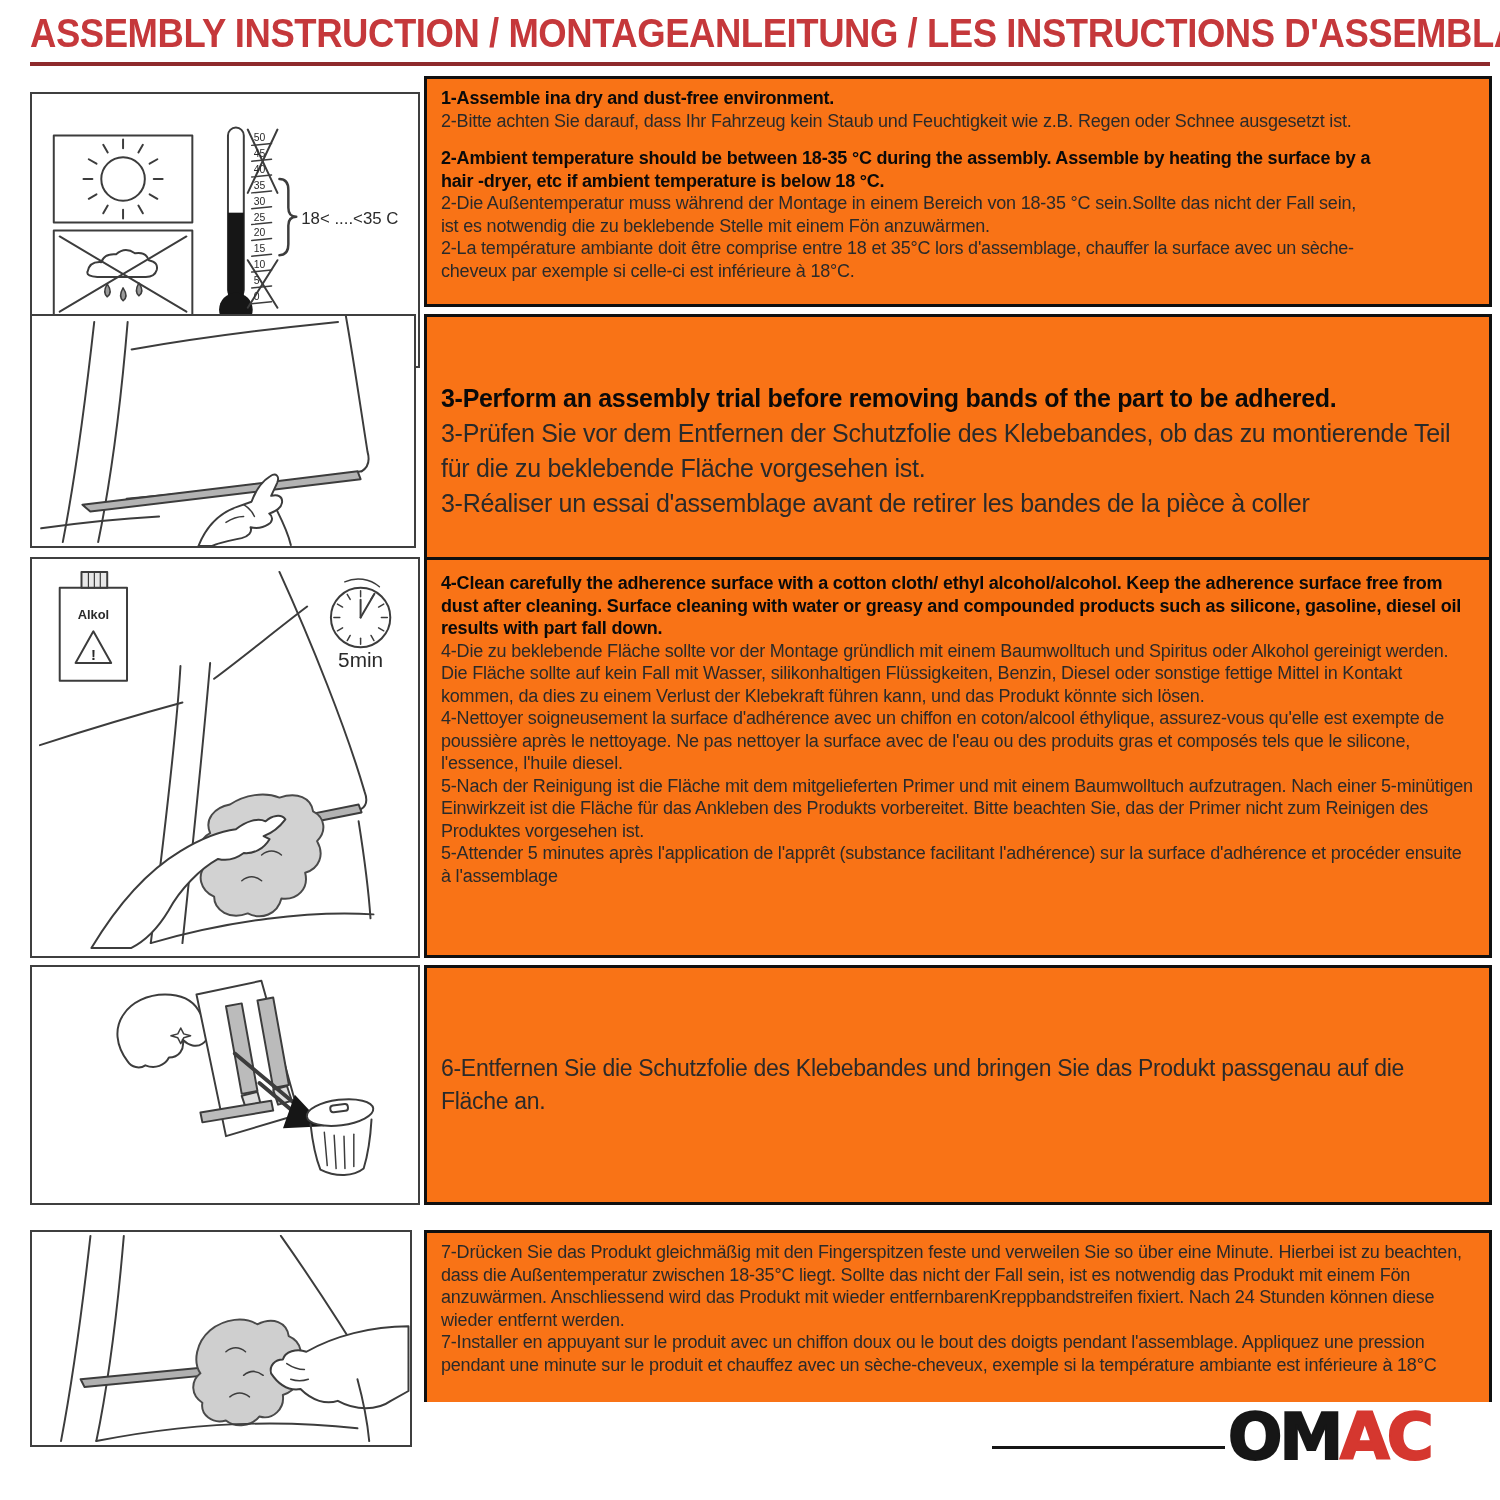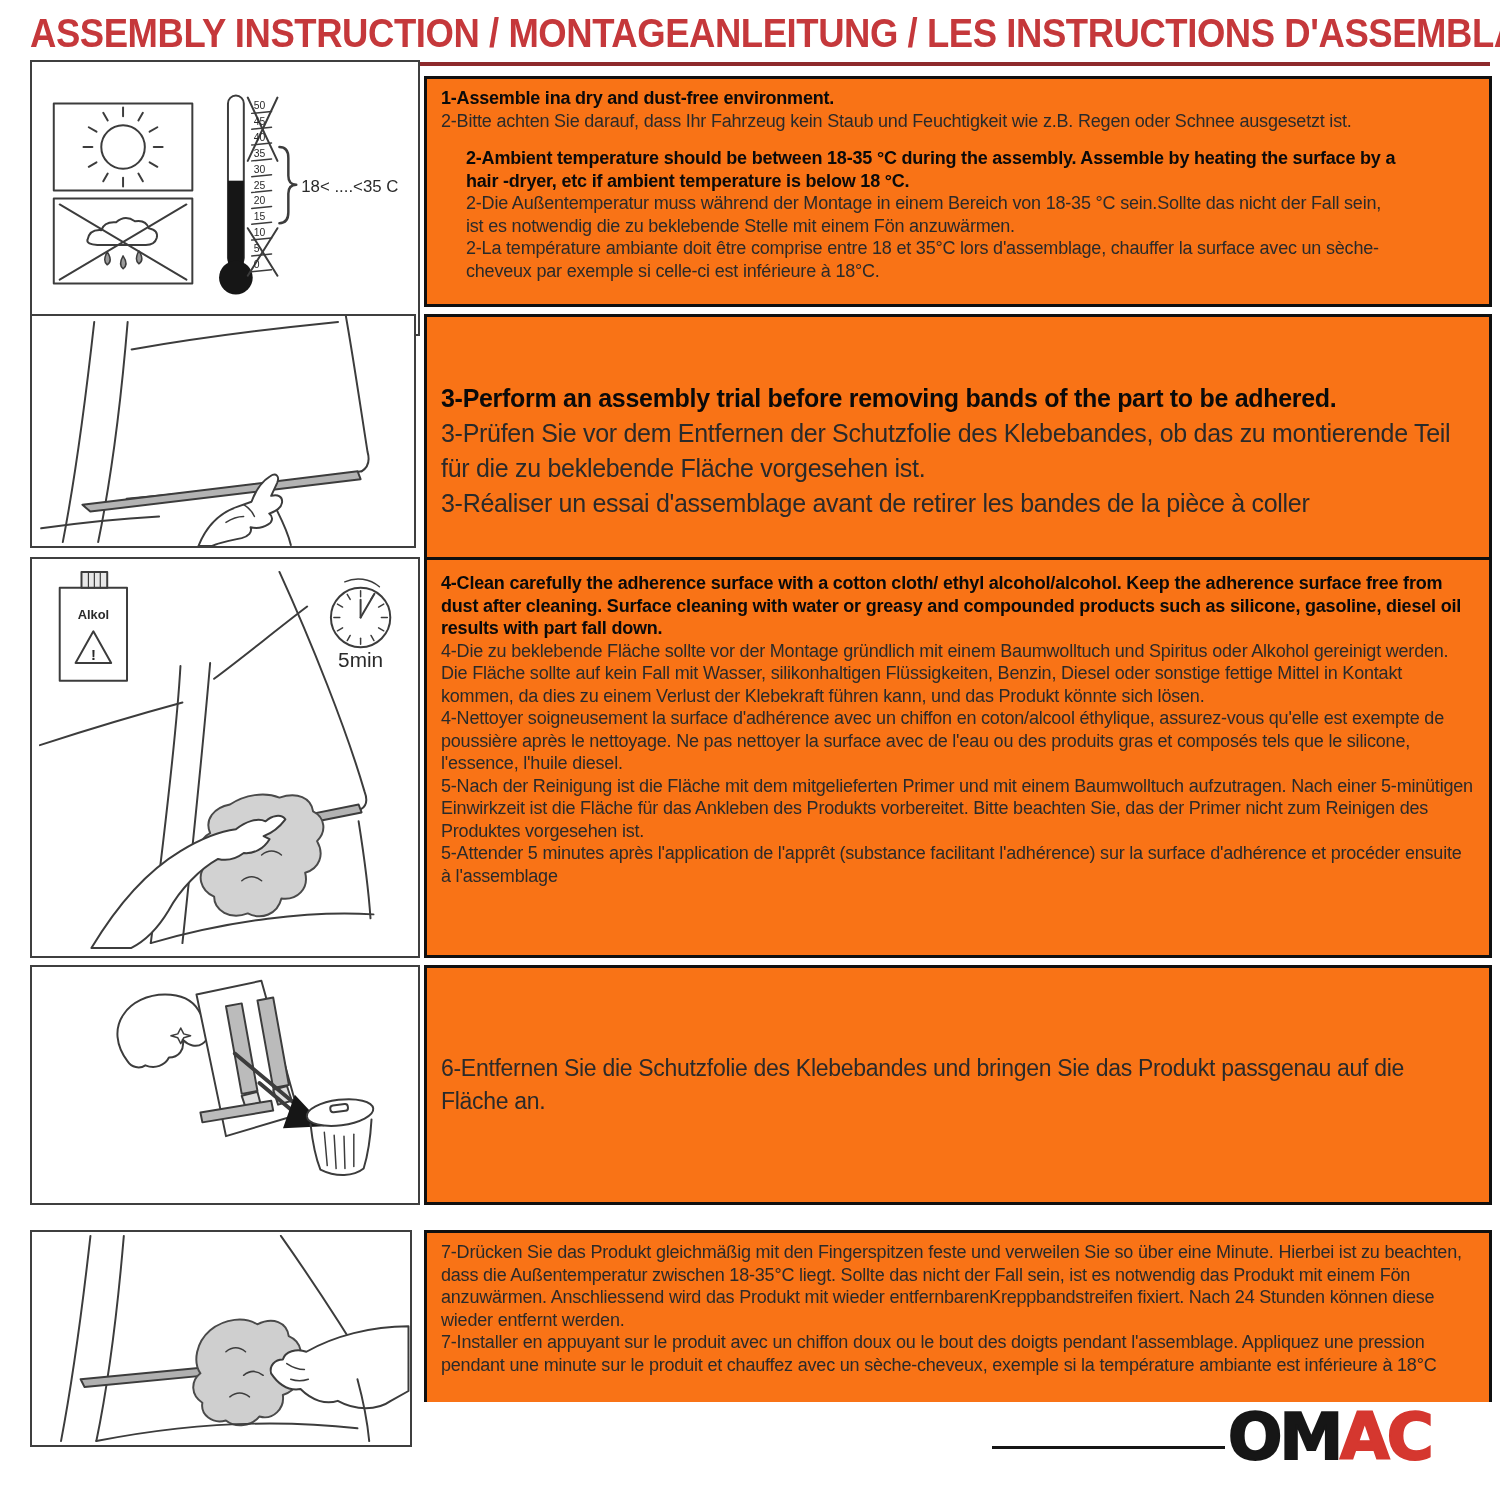--- a/index.html
+++ b/index.html
@@ -18,23 +18,23 @@
 
   .textbox { position:absolute; left:424px; width:1068px; border:3px solid #101010;
     padding:8px 14px; background:#f97316; }
   .textbox p { font-size:18px; line-height:22.5px; letter-spacing:-0.2px; color:#2a2a2a; }
   .textbox p.b { font-weight:700; color:#0a0a0a; }
   .gap { margin-top:15px; }
   .center { display:flex; flex-direction:column; justify-content:center; }
   .f25 p { font-size:25px; line-height:35px; letter-spacing:-0.3px; }
   .f23 p { font-size:23px; line-height:33px; letter-spacing:-0.3px; }
   .w1 { max-width:960px; }
-  .w2 { max-width:930px;margin-left:25px; }
-
-  .r1i { top:60px;  height:276px; width:390px; }
+  .w2 { max-width:930px; }
+
+  .r1i { top:92px;  height:276px; width:390px; }
   .r1t { top:76px;  height:231px; }
   .r2i { top:314px; height:234px; width:386px; }
   .r2t { top:314px; height:274px; }
   .r3i { top:557px; height:401px; width:390px; }
   .r3t { top:557px; height:401px; padding-top:12px; }
   .r4i { top:965px; height:240px; width:390px; }
   .r4t { top:965px; height:240px; }
   .r5i { top:1230px; height:217px; width:382px; }
   .r5t { top:1230px; height:172px; border-bottom:none; overflow:visible; }
 

